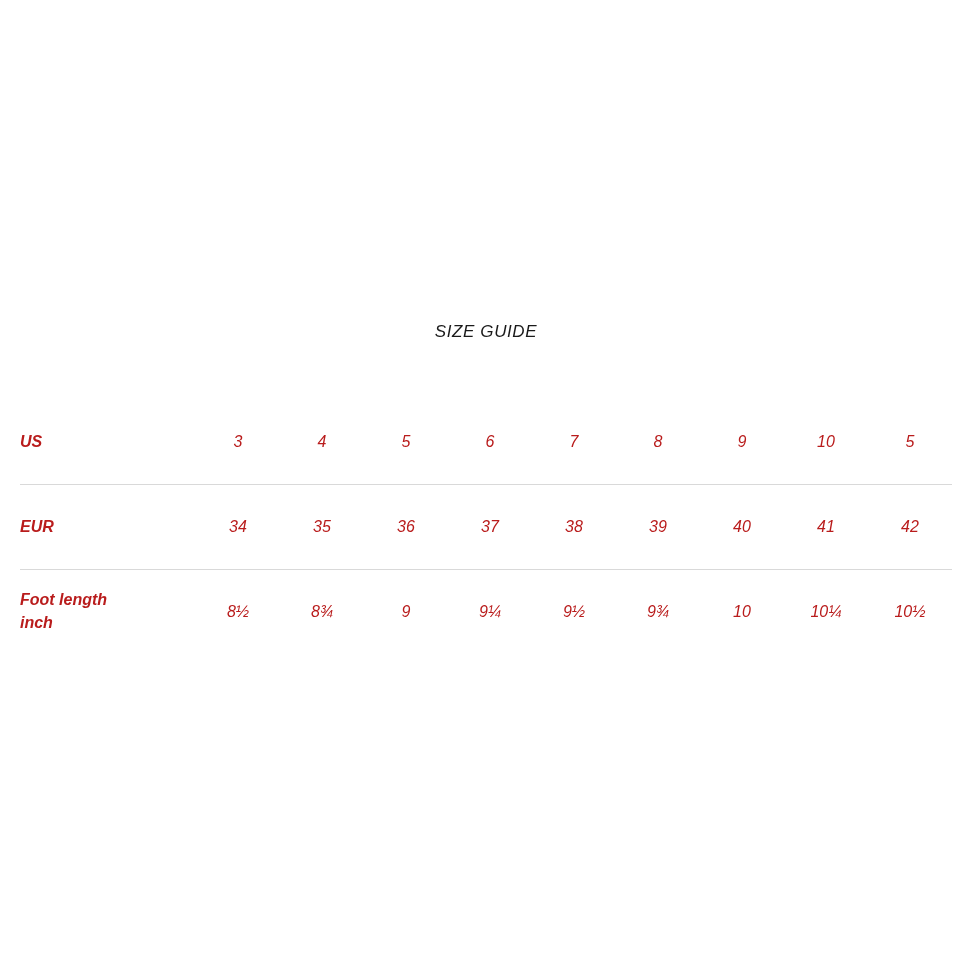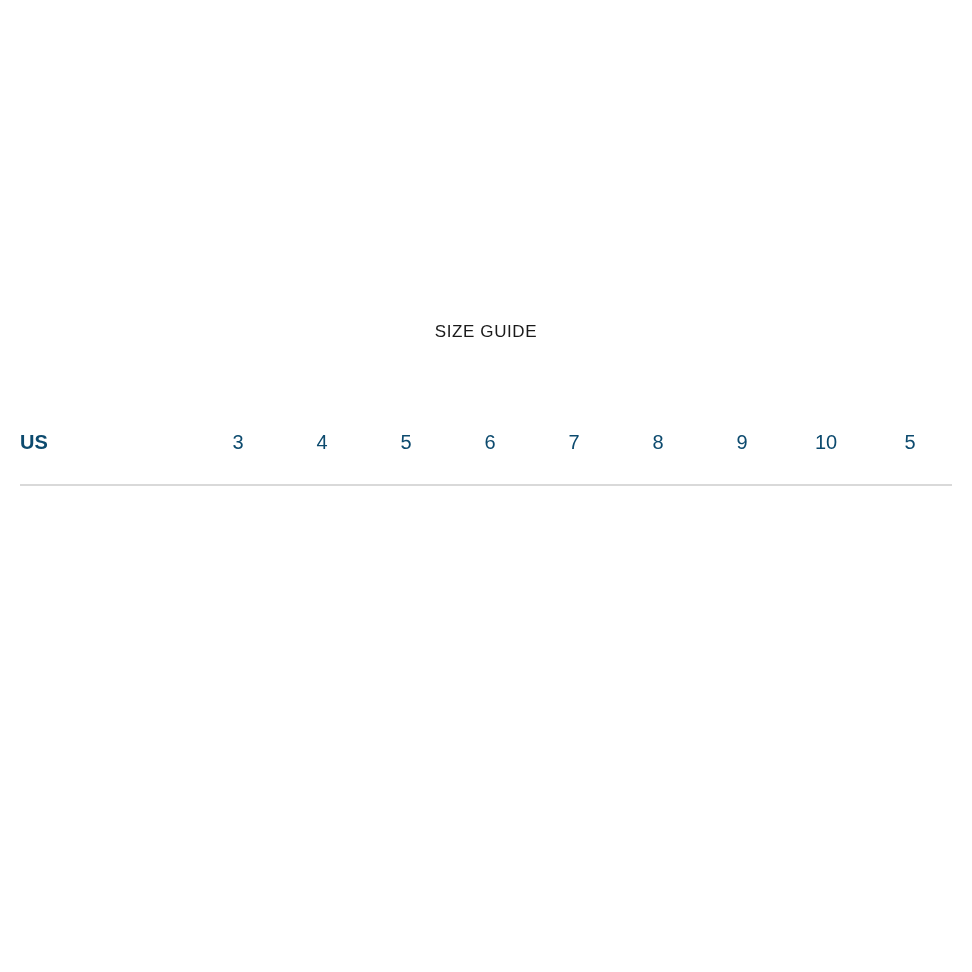--- a/index.html
+++ b/index.html
@@ -12,20 +12,21 @@
     height: 972px;
     font-family: "Liberation Sans", sans-serif;
     color: #1a1a1a;
     position: relative;
     overflow: hidden;
   }
   .page {
     position: absolute;
     inset: 0;
     background: #ffffff;
+    font-style: italic;
   }
   .size-guide-title {
     position: absolute;
     top: 322px;
     left: 0;
     width: 972px;
     text-align: center;
     font-size: 17px;
     letter-spacing: 0.6px;
     font-weight: 400;
@@ -38,22 +39,22 @@
     width: 932px;
   }
   table.size-table {
     border-collapse: collapse;
     width: 932px;
     table-layout: fixed;
   }
   table.size-table td {
     padding: 0;
     vertical-align: middle;
-    font-size: 20px;
-    color: #0c4a6e;
+    font-size: 16px;
+    color: #b91c1c;
   }
   .row-label {
     font-weight: bold;
     text-align: left;
     width: 176px;
     font-size: 15.5px;
     line-height: 1.42;
     padding-left: 1px;
   }
   .val {
@@ -101,22 +102,49 @@
           <td class="val">8</td>
           <td class="val">9</td>
           <td class="val">10</td>
           <td class="val">5</td>
         </tr>
         <tr class="divider">
           <td colspan="10">
               <div></div>
             </td>
         </tr>
+        <tr class="data-row">
+          <td class="row-label">EUR</td>
+          <td class="val">34</td>
+          <td class="val">35</td>
+          <td class="val">36</td>
+          <td class="val">37</td>
+          <td class="val">38</td>
+          <td class="val">39</td>
+          <td class="val">40</td>
+          <td class="val">41</td>
+          <td class="val">42</td>
+        </tr>
         <tr class="divider">
           <td colspan="10">
               <div></div>
             </td>
+        </tr>
+        <tr class="last-row">
+          <td class="row-label">
+            <span class="label-two-line">Foot length</span>
+            <span class="label-two-line">inch</span>
+          </td>
+          <td class="val">8½</td>
+          <td class="val">8¾</td>
+          <td class="val">9</td>
+          <td class="val">9¼</td>
+          <td class="val">9½</td>
+          <td class="val">9¾</td>
+          <td class="val">10</td>
+          <td class="val">10¼</td>
+          <td class="val">10½</td>
         </tr>
       </tbody>
     </table>
   </div>
 
 </div>
 
 </body></html>

